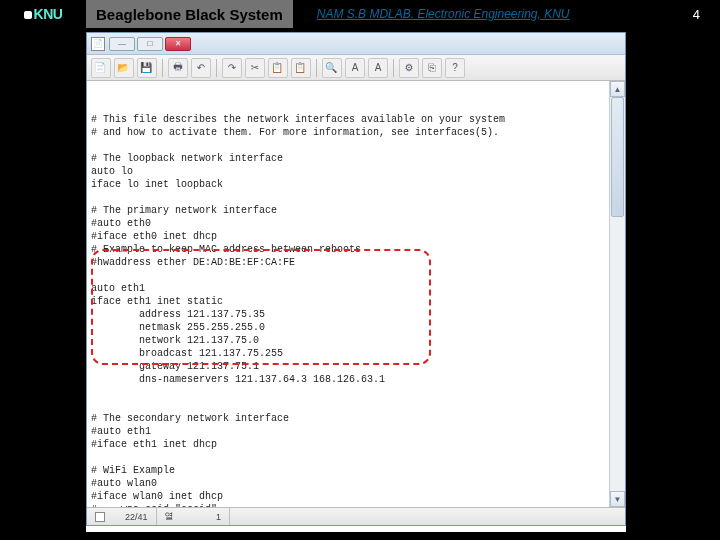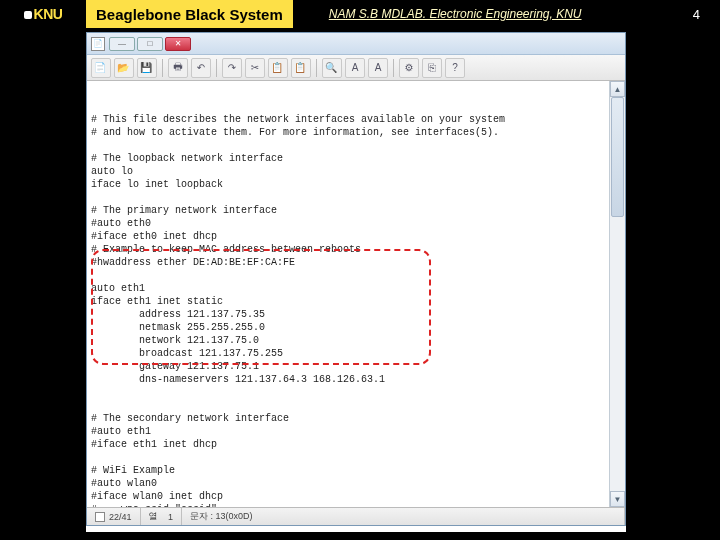--- a/index.html
+++ b/index.html
@@ -1,24 +1,24 @@
 <!DOCTYPE html>
 <html><head>
 <meta charset="utf-8">
 <style>
   * { margin: 0; padding: 0; box-sizing: border-box; }
   body { width: 720px; height: 540px; background: #000; font-family: Arial, sans-serif; overflow: hidden; }
   
   .slide-header { display: flex; align-items: center; height: 28px; background: #000; }
   .logo-area { width: 86px; display: flex; align-items: center; justify-content: center; height: 28px; }
-  .logo { color: #fde047; font-weight: bold; font-size: 14px; letter-spacing: -0.5px; }
+  .logo { color: #5eead4; font-weight: bold; font-size: 14px; letter-spacing: -0.5px; }
   .logo-mark { display:inline-block; width:8px; height:8px; background:#fff; border-radius:2px; margin-right:2px; vertical-align:middle;}
-  .title-black { background: #fde047; color: #000; font-weight: bold; font-size: 15px; padding: 4px 10px; height: 28px; display:flex; align-items:center; flex:0 0 auto; }
+  .title-black { background: #737373; color: #000; font-weight: bold; font-size: 15px; padding: 4px 10px; height: 28px; display:flex; align-items:center; flex:0 0 auto; }
   .header-right { flex:1; display:flex; align-items:center; }
-  .lab-text { color:#fef9c3; font-style: italic; font-size: 12px; margin-left: 36px; text-decoration: underline; }
+  .lab-text { color:#0369a1; font-style: italic; font-size: 12px; margin-left: 24px; text-decoration: underline; }
   .page-num { color:#fff; font-size: 13px; margin-left:auto; margin-right: 20px; }
   
   .canvas { position:absolute; top:32px; left:86px; width:540px; height:500px; background:#fff; }
   
   .window { position:absolute; top:0; left:0; width:540px; height:494px; border:1px solid #7a98b5; background:#fff; display:flex; flex-direction:column; }
   .titlebar { height:22px; background: linear-gradient(#e6eef7,#cdddee); display:flex; align-items:center; font-size:10px; color:#333; padding:0 4px; border-bottom:1px solid #a9c0d7;}
   .tb-icon { width:14px; height:14px; background:#fff; border:1px solid #888; margin-right:4px; font-size:8px; display:flex; align-items:center; justify-content:center;}
   .tb-title { flex:1; }
   .tb-btns { display:flex; gap:2px; }
   .tb-btn { width:26px; height:14px; border:1px solid #8aa; background:#e8eef5; border-radius:2px; font-size:8px; display:flex; align-items:center; justify-content:center; color:#555;}
@@ -30,21 +30,21 @@
   
   .editor-wrap { flex:1; display:flex; overflow:hidden;}
   .editor { flex:1; font-family: "Courier New", monospace; font-size:10px; line-height:13px; color:#222; padding:6px 4px; white-space:pre; overflow:hidden; position:relative;}
   .scrollbar { width:16px; background:#eef1f4; border-left:1px solid #c3cdd6; position:relative;}
   .sb-btn { height:16px; border:1px solid #b0bccb; background:linear-gradient(#f4f7fb,#dde5ee); font-size:8px; display:flex; align-items:center; justify-content:center; color:#567;}
   .sb-thumb { position:absolute; top:16px; left:1px; right:1px; height:120px; background:linear-gradient(#e3ebf3,#c8d6e5); border:1px solid #a8b8cb; border-radius:2px;}
   
   .highlight-box { position:absolute; border:2px dashed #d22; border-radius:12px; left:4px; top:168px; width:340px; height:116px; pointer-events:none;}
   
   .statusbar { height:18px; background:linear-gradient(#f3f3f3,#e3e3e3); border-top:1px solid #bbb; display:flex; align-items:center; font-size:9px; color:#444;}
-  .status-cell { padding:0 8px; border-right:1px solid #c0c0c0; height:100%; display:flex; align-items:center; gap:4px;}
+  .status-cell { padding:0 8px; border-right:1px solid #c0c0c0; height:100%; display:flex; align-items:center; gap:20px;}
   .mini-icon { width:10px; height:10px; border:1px solid #888; background:#fff;}
 </style>
 </head>
 <body>
 
 <div class="slide-header">
   <div class="logo-area">
     <span class="logo"><span class="logo-mark"></span><span>KNU</span></span>
   </div>
   <div class="title-black">Beaglebone Black System</div>
@@ -94,16 +94,15 @@
         <div class="sb-thumb"></div>
         <div class="sb-btn" style="position:absolute;bottom:0;left:0;right:0">▼</div>
       </div>
     </div>
     <div class="statusbar">
       <div class="status-cell">
           <span class="mini-icon"></span>
           <span>22/41</span>
         </div>
       <div class="status-cell"><span>열</span>&nbsp;<span>1</span></div>
-      <div class="status-cell" style="flex:1">문자 : 13(0x0D)</div>
     </div>
   </div>
 </div>
 
 </body></html>

